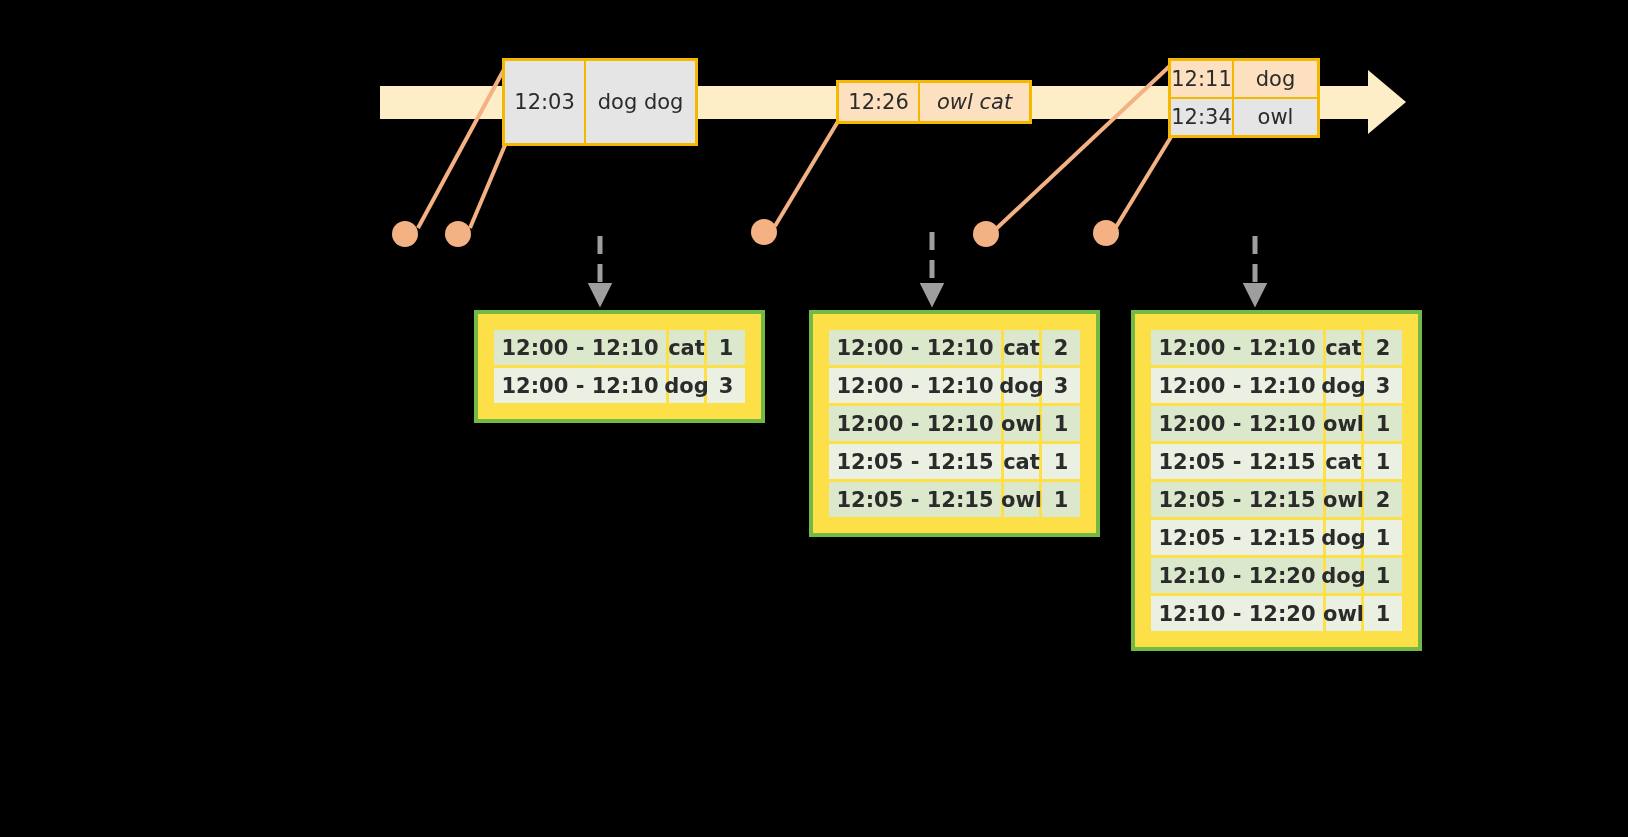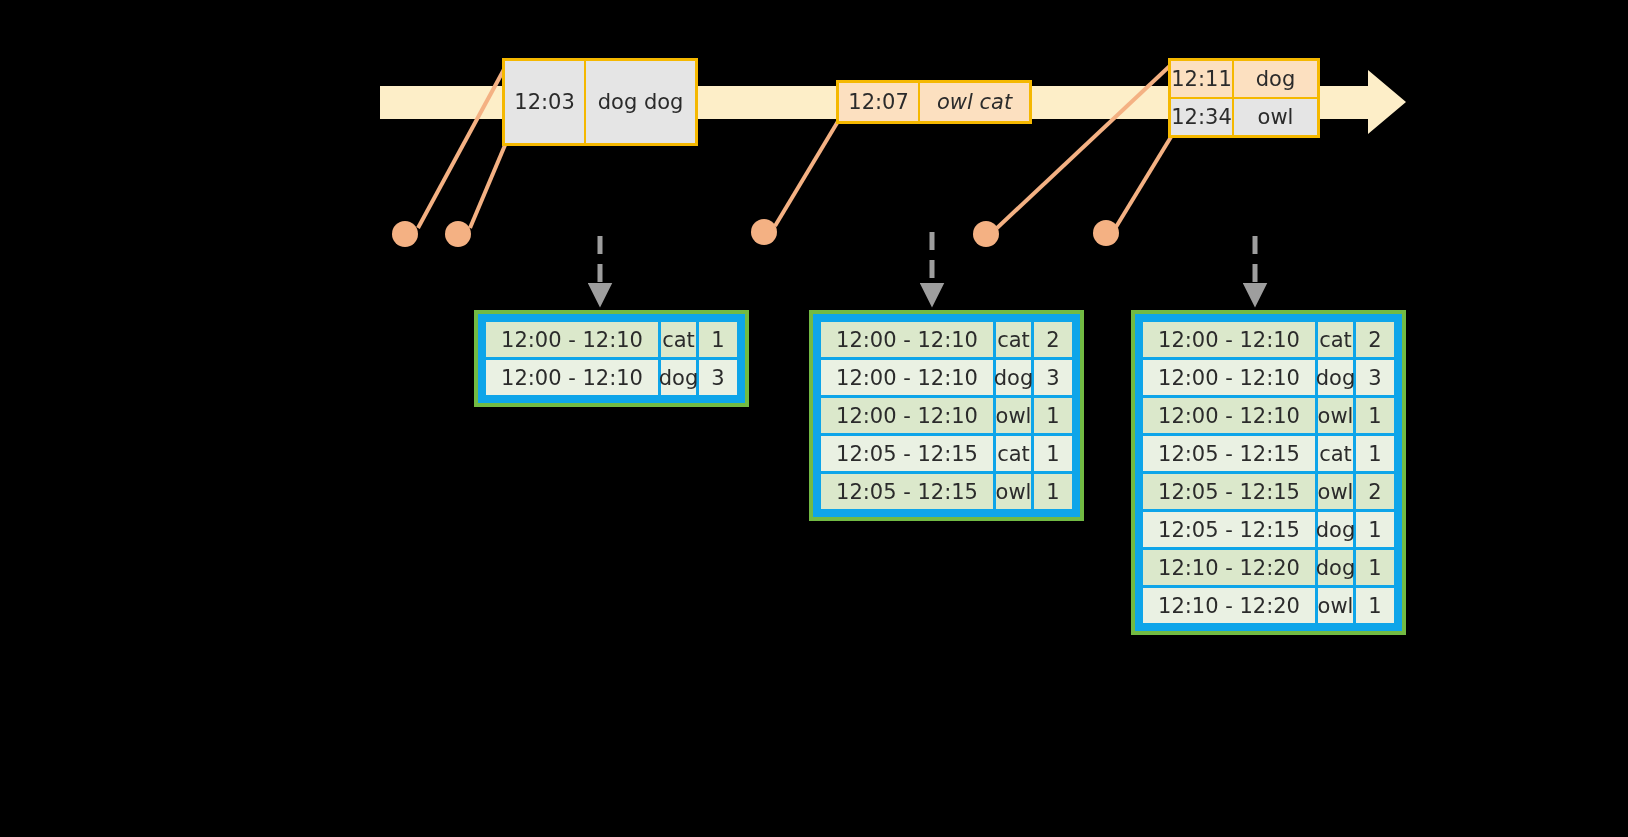--- a/index.html
+++ b/index.html
@@ -39,21 +39,21 @@
        background:#f4b183;}
   #leaders{position:absolute;left:0;top:0;width:1628px;height:837px;
            pointer-events:none;}
 
   
   #arrows{position:absolute;left:0;top:0;width:1628px;height:837px;
           pointer-events:none;}
 
   
   .rtable{position:absolute;border:4px solid #72ba43;box-sizing:border-box;
-          background:#0ea5e9;display:flex;flex-direction:column;gap:3px;padding:8px;}
+          background:#fde047;display:flex;flex-direction:column;gap:3px;padding:16px;font-weight:bold;}
   .rtable .rrow{display:flex;gap:3px;}
   .rtable .rrow .c{box-sizing:border-box;display:flex;align-items:center;
           justify-content:center;font-size:21px;color:#2b2b2b;height:35px;}
   .rtable .rrow.dark .c{background:#dbe8cb;}
   .rtable .rrow.light .c{background:#eaf1e3;}
   .rtable .rrow .c.win{width:172px;}
   .rtable .rrow .c.key{width:35px;}
   .rtable .rrow .c.cnt{width:38px;}
 
   #tbl-1{left:474px;top:310px;}
@@ -89,21 +89,21 @@
 
   <div class="evt" id="evt-1">
     <div class="row light">
       <div class="time">12:03</div>
       <div class="words">dog dog</div>
     </div>
   </div>
 
   <div class="evt" id="evt-2">
     <div class="row dark">
-      <div class="time">12:07</div>
+      <div class="time">12:26</div>
       <div class="words">owl cat</div>
     </div>
   </div>
 
   <div class="evt" id="evt-3">
     <div class="row dark">
       <div class="time">12:11</div>
       <div class="words">dog</div>
     </div>
     <div class="row light">

